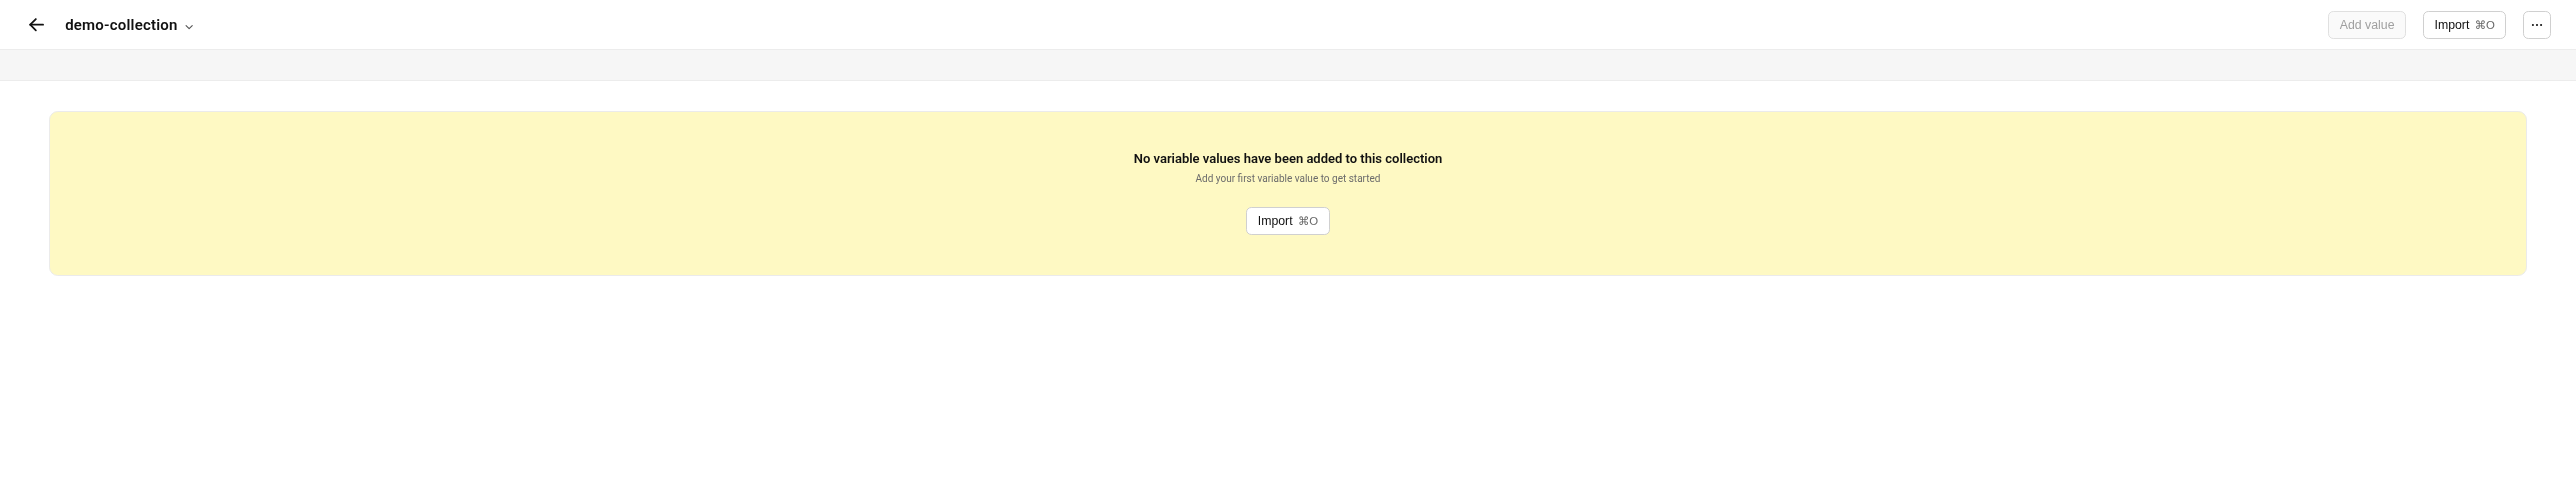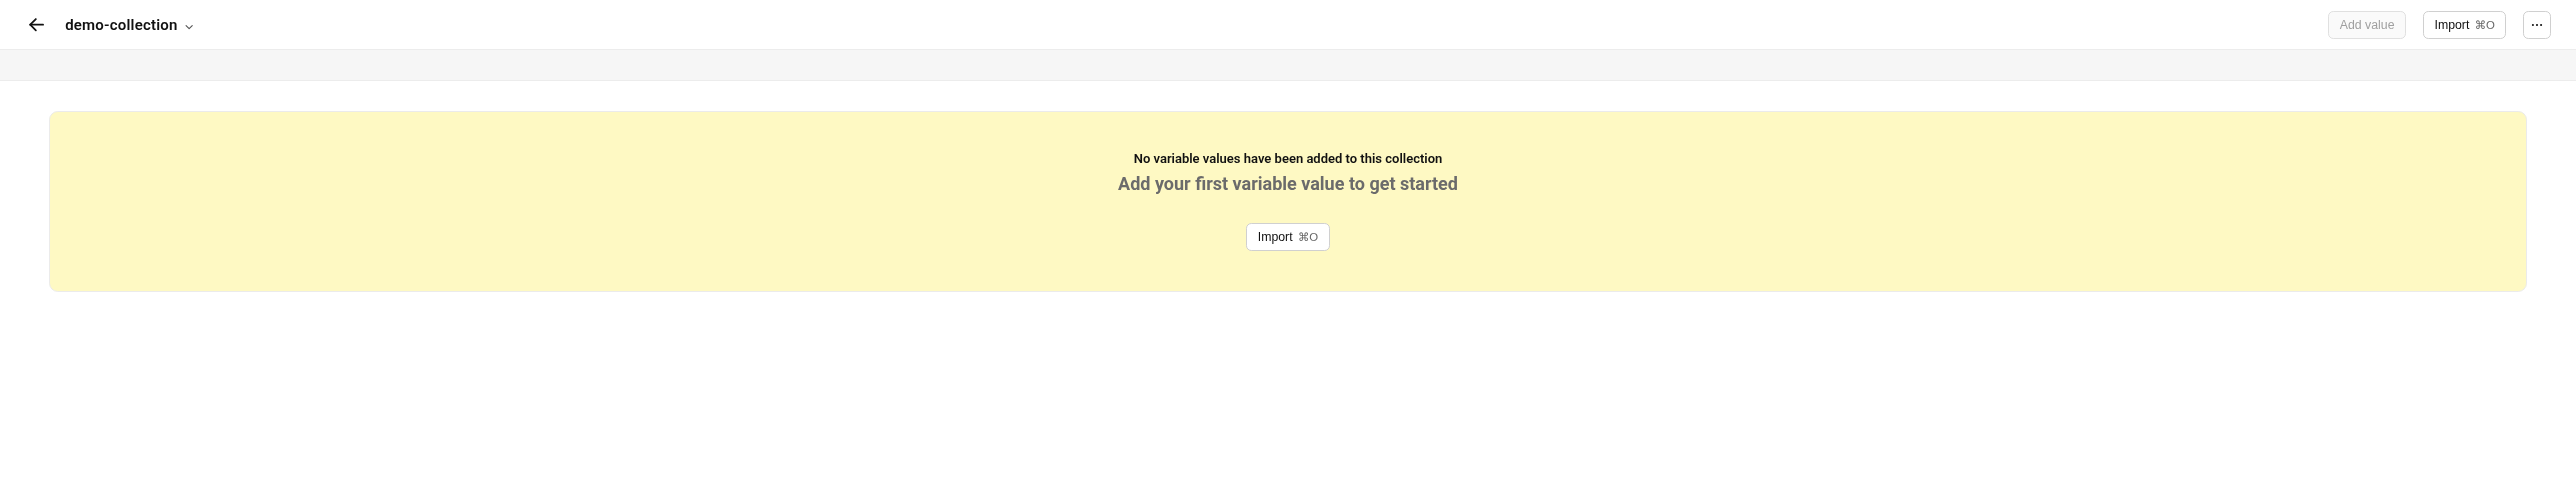--- a/index.html
+++ b/index.html
@@ -110,24 +110,24 @@
       align-items: center;
       text-align: center;
       gap: 7px;
     }
     .empty-title {
       font-size: 13px;
       font-weight: 600;
       color: #111;
     }
     .empty-sub {
-      font-size: 18px;
-      font-weight: 700;
+      font-size: 10px;
+      font-weight: 400;
       color: #6b6b6b;
-      margin-bottom: 22px;
+      margin-bottom: 16px;
     }
     .empty-card .btn {
       background: #ffffff;
     }
   </style>
 </head>
 <body>
 
 <header class="header">
   <div class="header-left">

